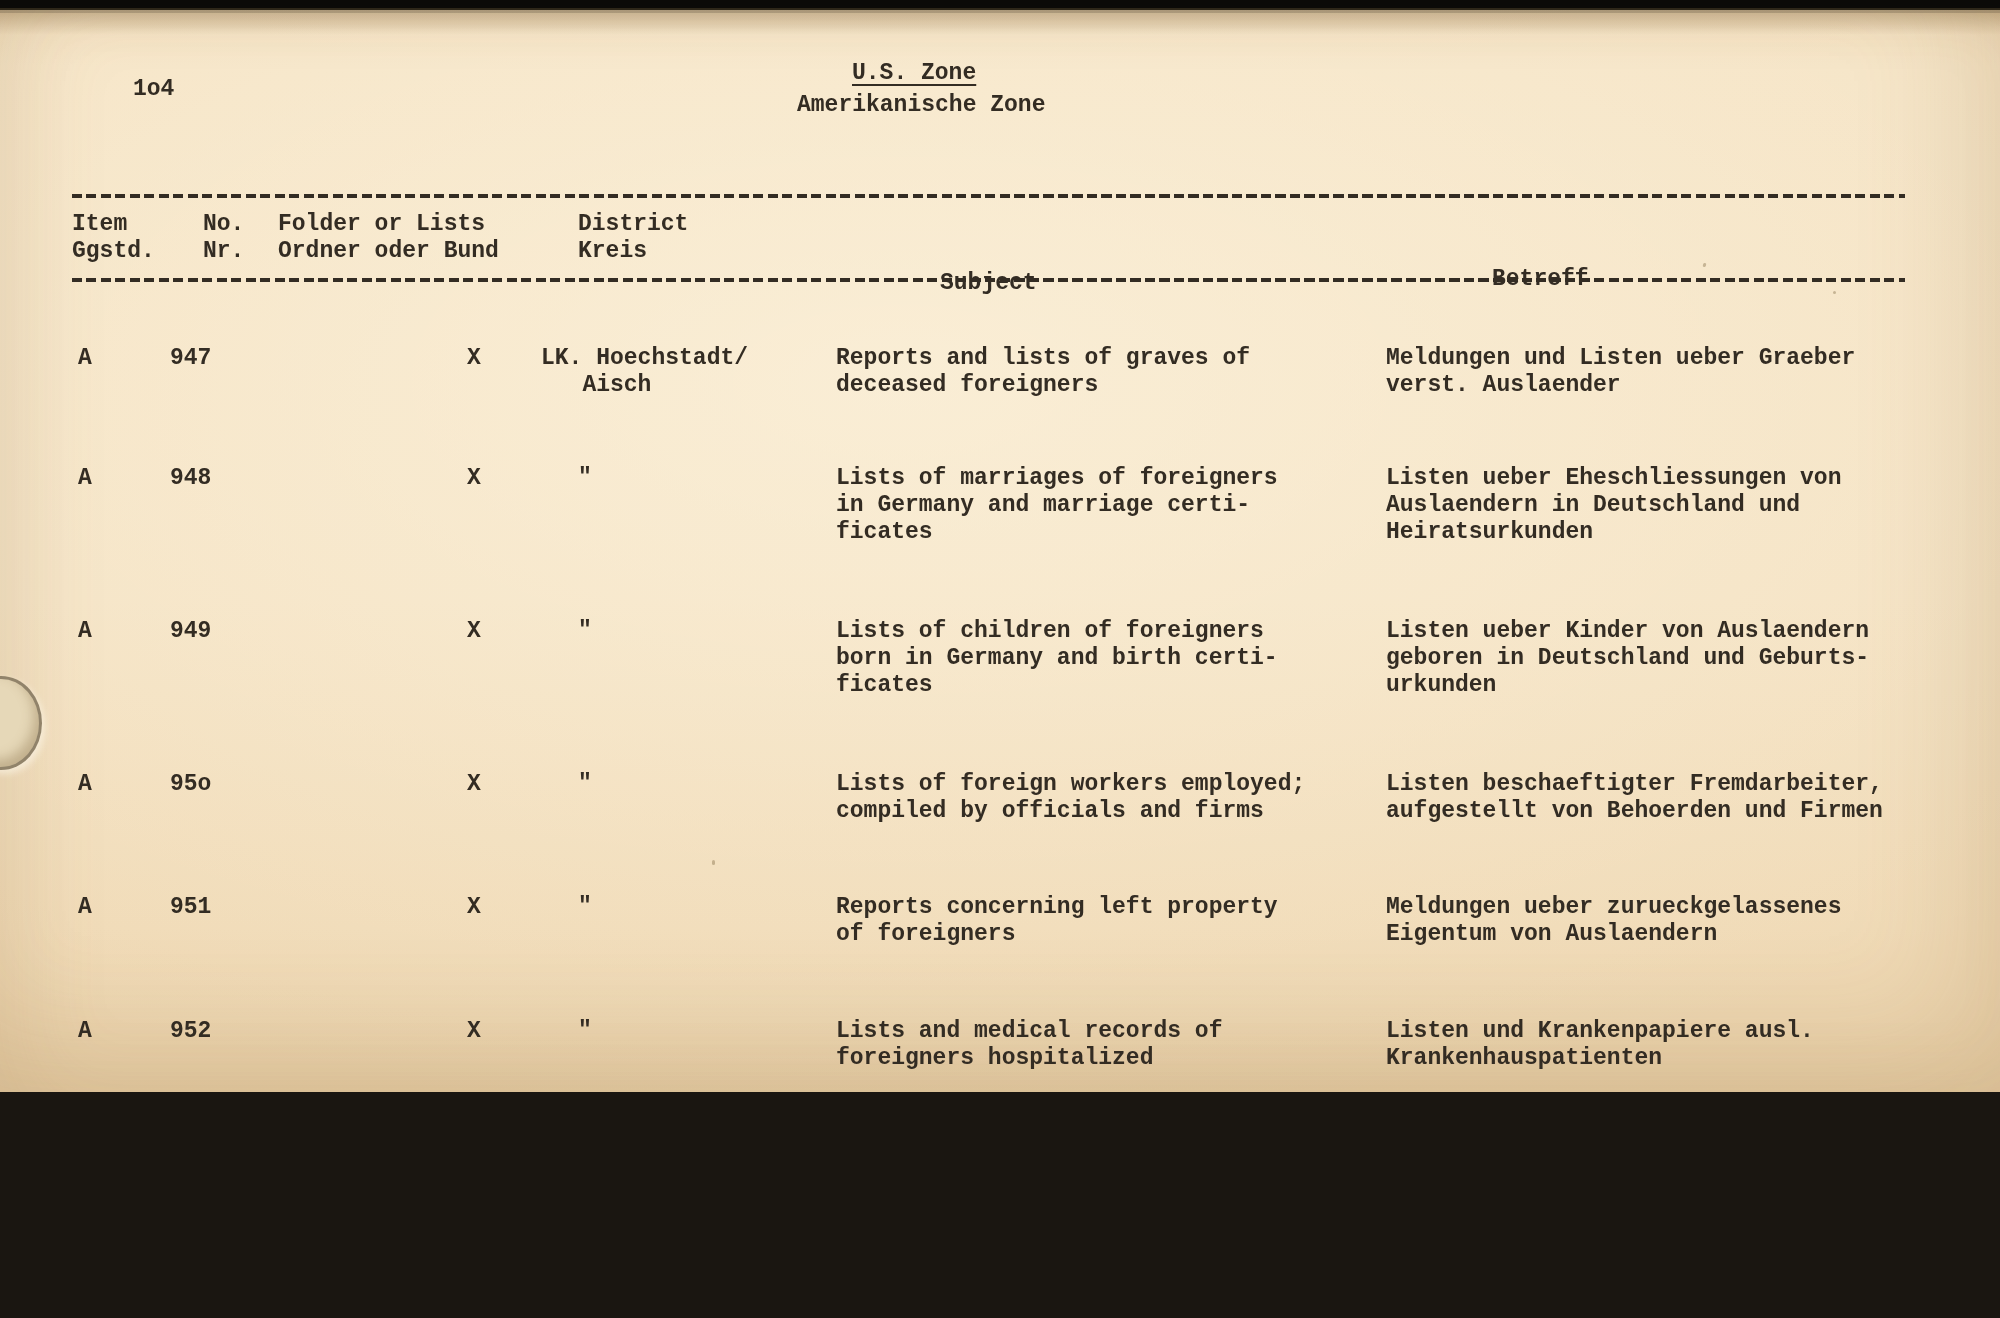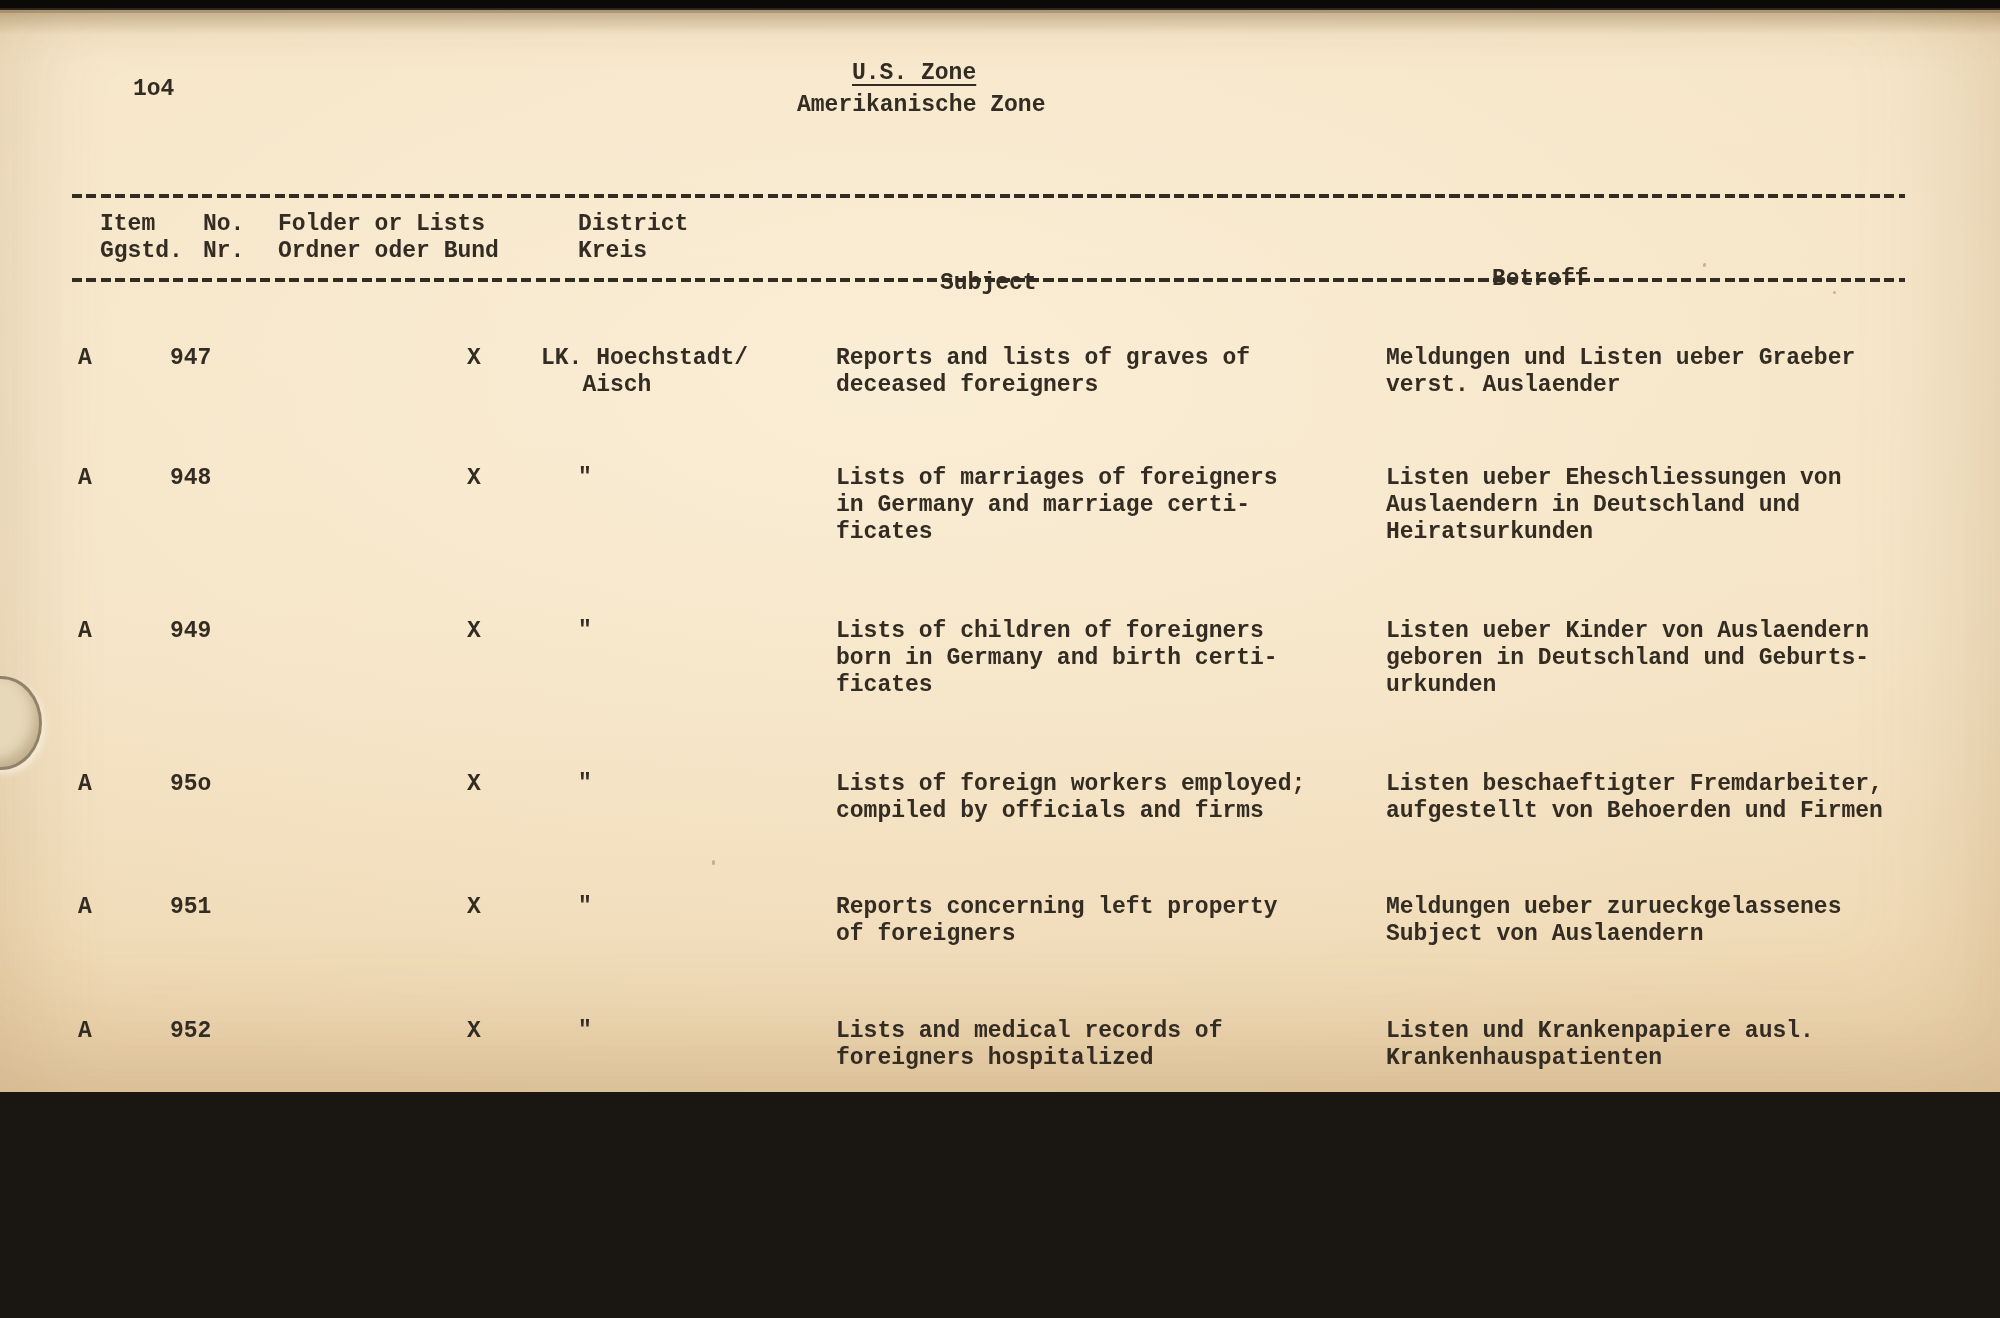--- a/index.html
+++ b/index.html
@@ -32,21 +32,21 @@
   .dashline{
     position:absolute;left:72px;width:1833px;height:4px;
     background:repeating-linear-gradient(90deg,#332c23 0 10px, rgba(0,0,0,0) 10px 14.5px);
   }
   .dash-top{top:194px;}
   .dash-bottom{top:278px;}
   .hdr1{top:211px;}
   .hdr2{top:238px;}
   .hdr-mid{top:222px;}
   .c-item{left:78px;}
-  .c-item-h{left:72px;margin-left:28px;}
+  .c-item-h{left:72px;}
   .c-no{left:170px;}
   .c-no-h{left:167px;margin-left:36px;}
   .c-folder-h{left:278px;}
   .c-district-h{left:578px;}
   .c-subject-h{left:940px;margin-top:48px;}
   .c-betreff-h{left:1492px;margin-top:44px;}
   .c-x{left:467px;}
   .c-district{left:541px;}
   .c-ditto{left:578px;}
   .c-subject{left:836px;}
@@ -147,21 +147,21 @@
   </div>
 
   <div class="row r4">
     <div class="abs c-item">A</div>
     <div class="abs c-no">951</div>
     <div class="abs c-x">X</div>
     <div class="abs c-ditto">"</div>
     <div class="abs c-subject">Reports concerning left property
 of foreigners</div>
     <div class="abs c-betreff">Meldungen ueber zurueckgelassenes
-Subject von Auslaendern</div>
+Eigentum von Auslaendern</div>
   </div>
 
   <div class="row r5">
     <div class="abs c-item">A</div>
     <div class="abs c-no">952</div>
     <div class="abs c-x">X</div>
     <div class="abs c-ditto">"</div>
     <div class="abs c-subject">Lists and medical records of
 foreigners hospitalized</div>
     <div class="abs c-betreff">Listen und Krankenpapiere ausl.

